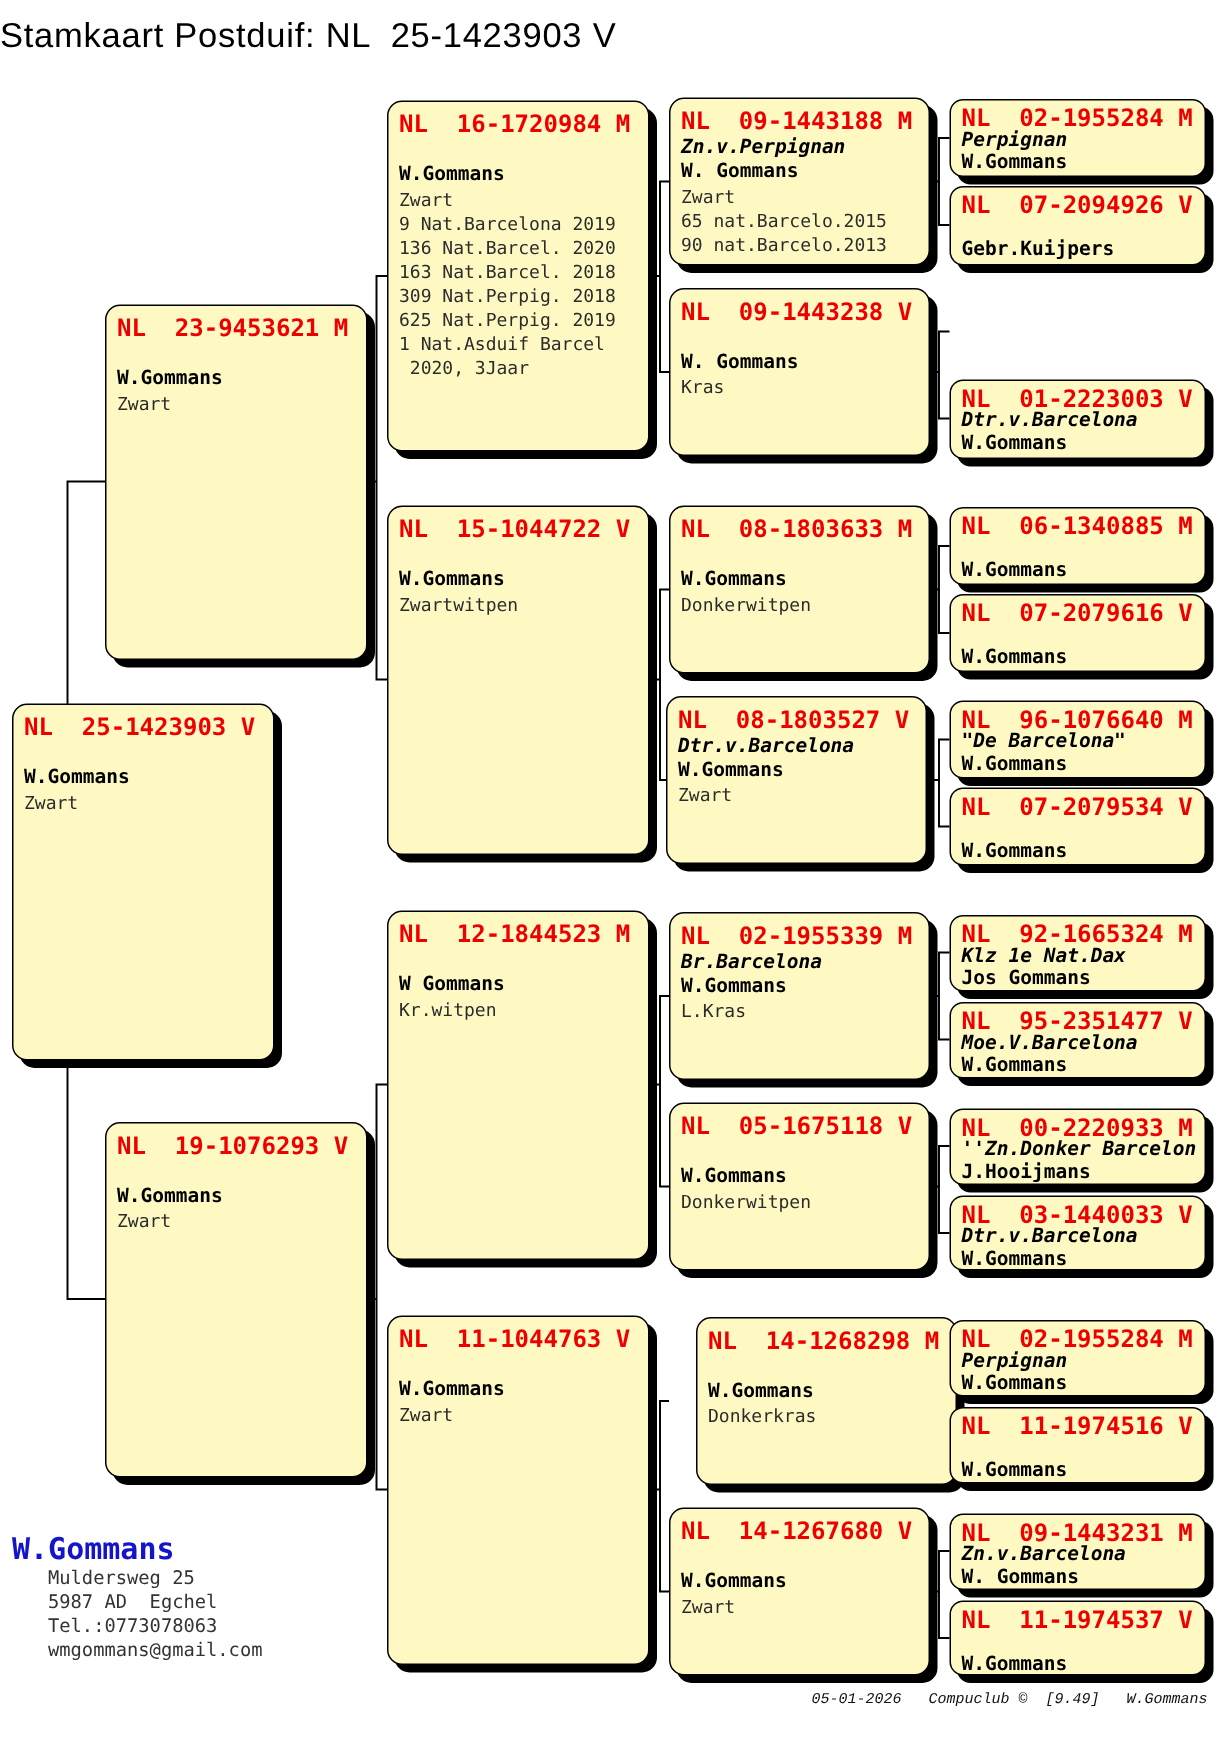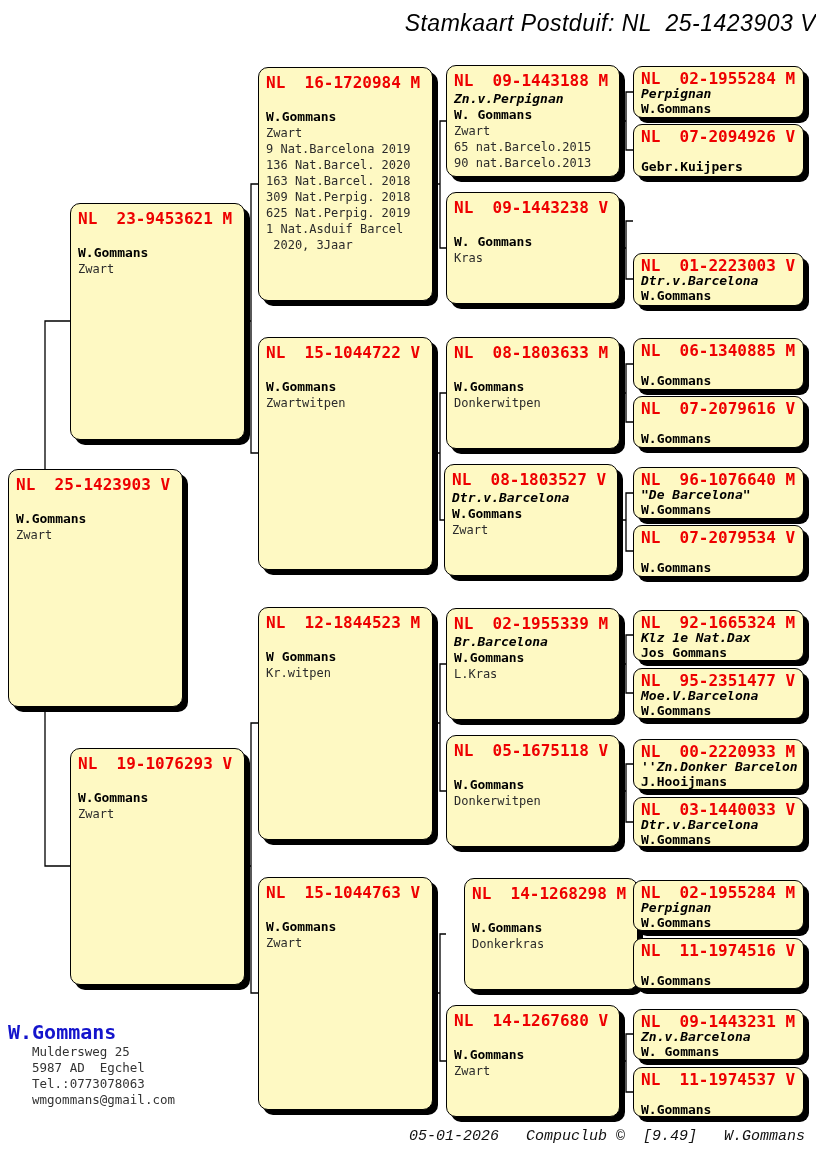--- a/index.html
+++ b/index.html
@@ -1,36 +1,36 @@
 <!DOCTYPE html>
 <html style="--ring-red: #ee0000; --owner-blue: #1414cc;"><head>
 <meta charset="utf-8">
 <style>
   html,body{margin:0;padding:0;background:#fff;}
   #page{position:relative;width:816px;height:1172px;background:#fff;overflow:hidden;
         font-family:"DejaVu Sans Mono",monospace;}
-  .title{position:absolute;top:10px;left:0;width:100%;text-align:right;
+  .title{position:absolute;top:10px;left:0;width:100%;text-align:left;
          font-family:"Liberation Sans",sans-serif;font-size:23px;color:#000;
-         letter-spacing:.5px;white-space:pre;font-style:italic;}
+         letter-spacing:.5px;white-space:pre;}
   svg.connectors{position:absolute;left:0;top:0;}
   .box{position:absolute;background:#fef9c3;border:1.5px solid #000;border-radius:10px;
        box-shadow:5px 5px 0 #000;box-sizing:border-box;padding:5px 7px 0 7px;overflow:hidden;}
   .ring{font-size:16px;font-weight:bold;color:var(--ring-red,#ee0000);white-space:pre;line-height:20px;}
   .sub{font-size:13px;font-weight:bold;font-style:italic;color:#000;min-height:15px;line-height:15px;white-space:pre;}
   .own{font-size:13px;font-weight:bold;color:#000;line-height:17px;white-space:pre;}
   .lines div{font-size:12px;color:#2b2b2b;line-height:16px;white-space:pre;}
   .box.small{padding-top:3px;border-radius:9px;}
   .box.small .ring{line-height:17px;}
   .box.small .sub{min-height:14px;line-height:14px;}
   .box.small .own{line-height:15px;}
   .owner-block{position:absolute;left:8px;top:1020px;}
   .owner-block .name{font-size:20px;font-weight:bold;color:var(--owner-blue,#1414cc);line-height:24px;white-space:pre;}
   .owner-block .addr div{font-size:12.5px;color:#333;line-height:16px;white-space:pre;margin-left:24px;}
   .footer{position:absolute;right:11px;top:1128px;font-family:"Liberation Mono",monospace;
-          font-style:italic;font-size:15px;color:#111;white-space:pre;}
+          font-style:italic;font-size:10px;color:#111;white-space:pre;}
 </style>
 </head>
 <body>
 
 <div id="page">
 
   <div class="title">Stamkaart Postduif: NL  25-1423903 V</div>
 
   <svg class="connectors" width="816" height="1172">
     <path fill="none" stroke="#000" stroke-width="1.3" d="
@@ -102,21 +102,21 @@
   </div>
   <div class="box" style="left:258px;top:607px;width:175px;height:233px">
     <div class="ring">NL  12-1844523 M</div>
     <div class="sub"></div>
     <div class="own">W Gommans</div>
     <div class="lines">
         <div>Kr.witpen</div>
       </div>
   </div>
   <div class="box" style="left:258px;top:877px;width:175px;height:233px">
-    <div class="ring">NL  15-1044763 V</div>
+    <div class="ring">NL  11-1044763 V</div>
     <div class="sub"></div>
     <div class="own">W.Gommans</div>
     <div class="lines">
         <div>Zwart</div>
       </div>
   </div>
 
   <div class="box" style="left:446px;top:65px;width:174px;height:112px">
     <div class="ring">NL  09-1443188 M</div>
     <div class="sub">Zn.v.Perpignan</div>

